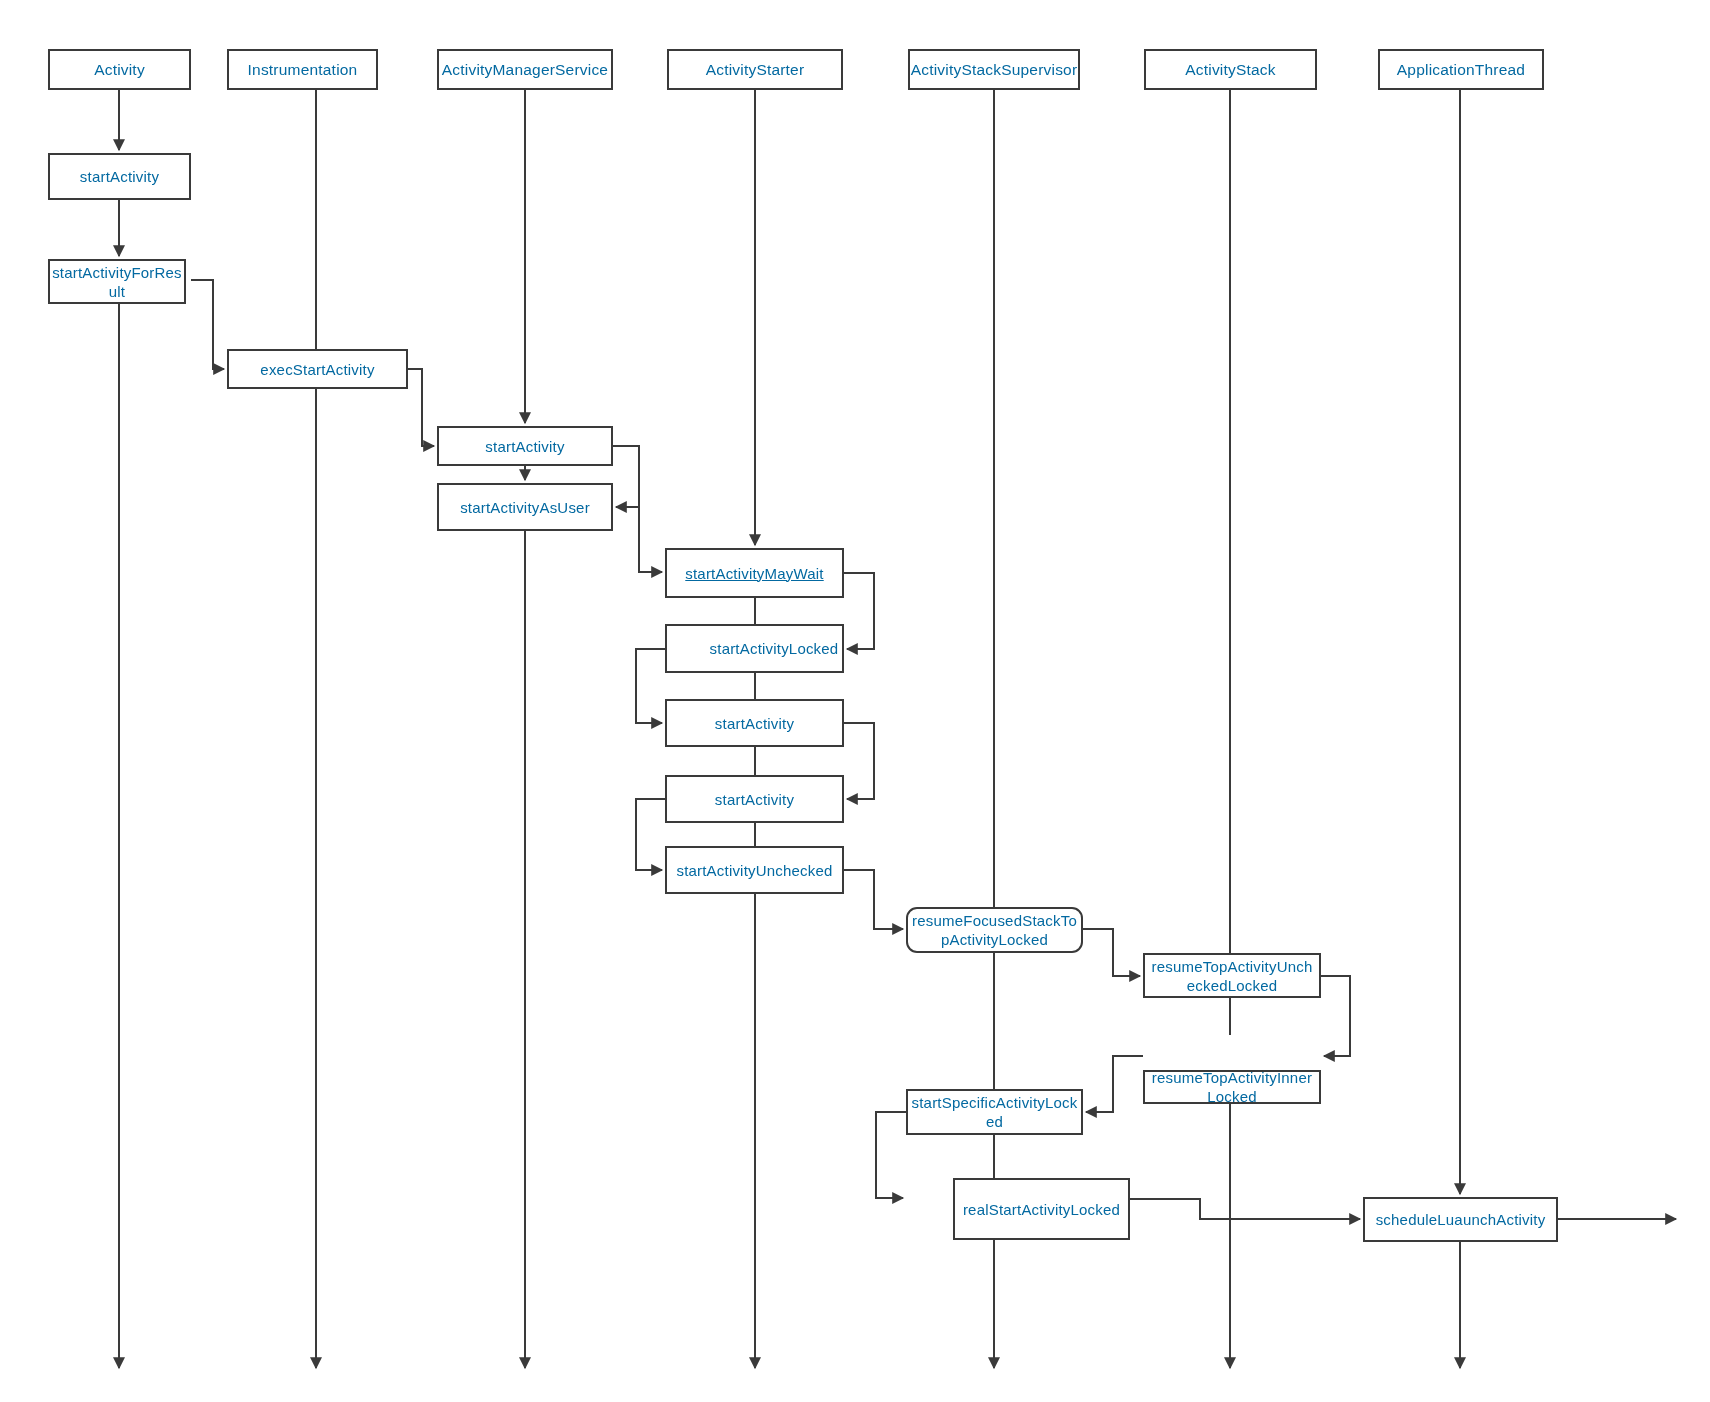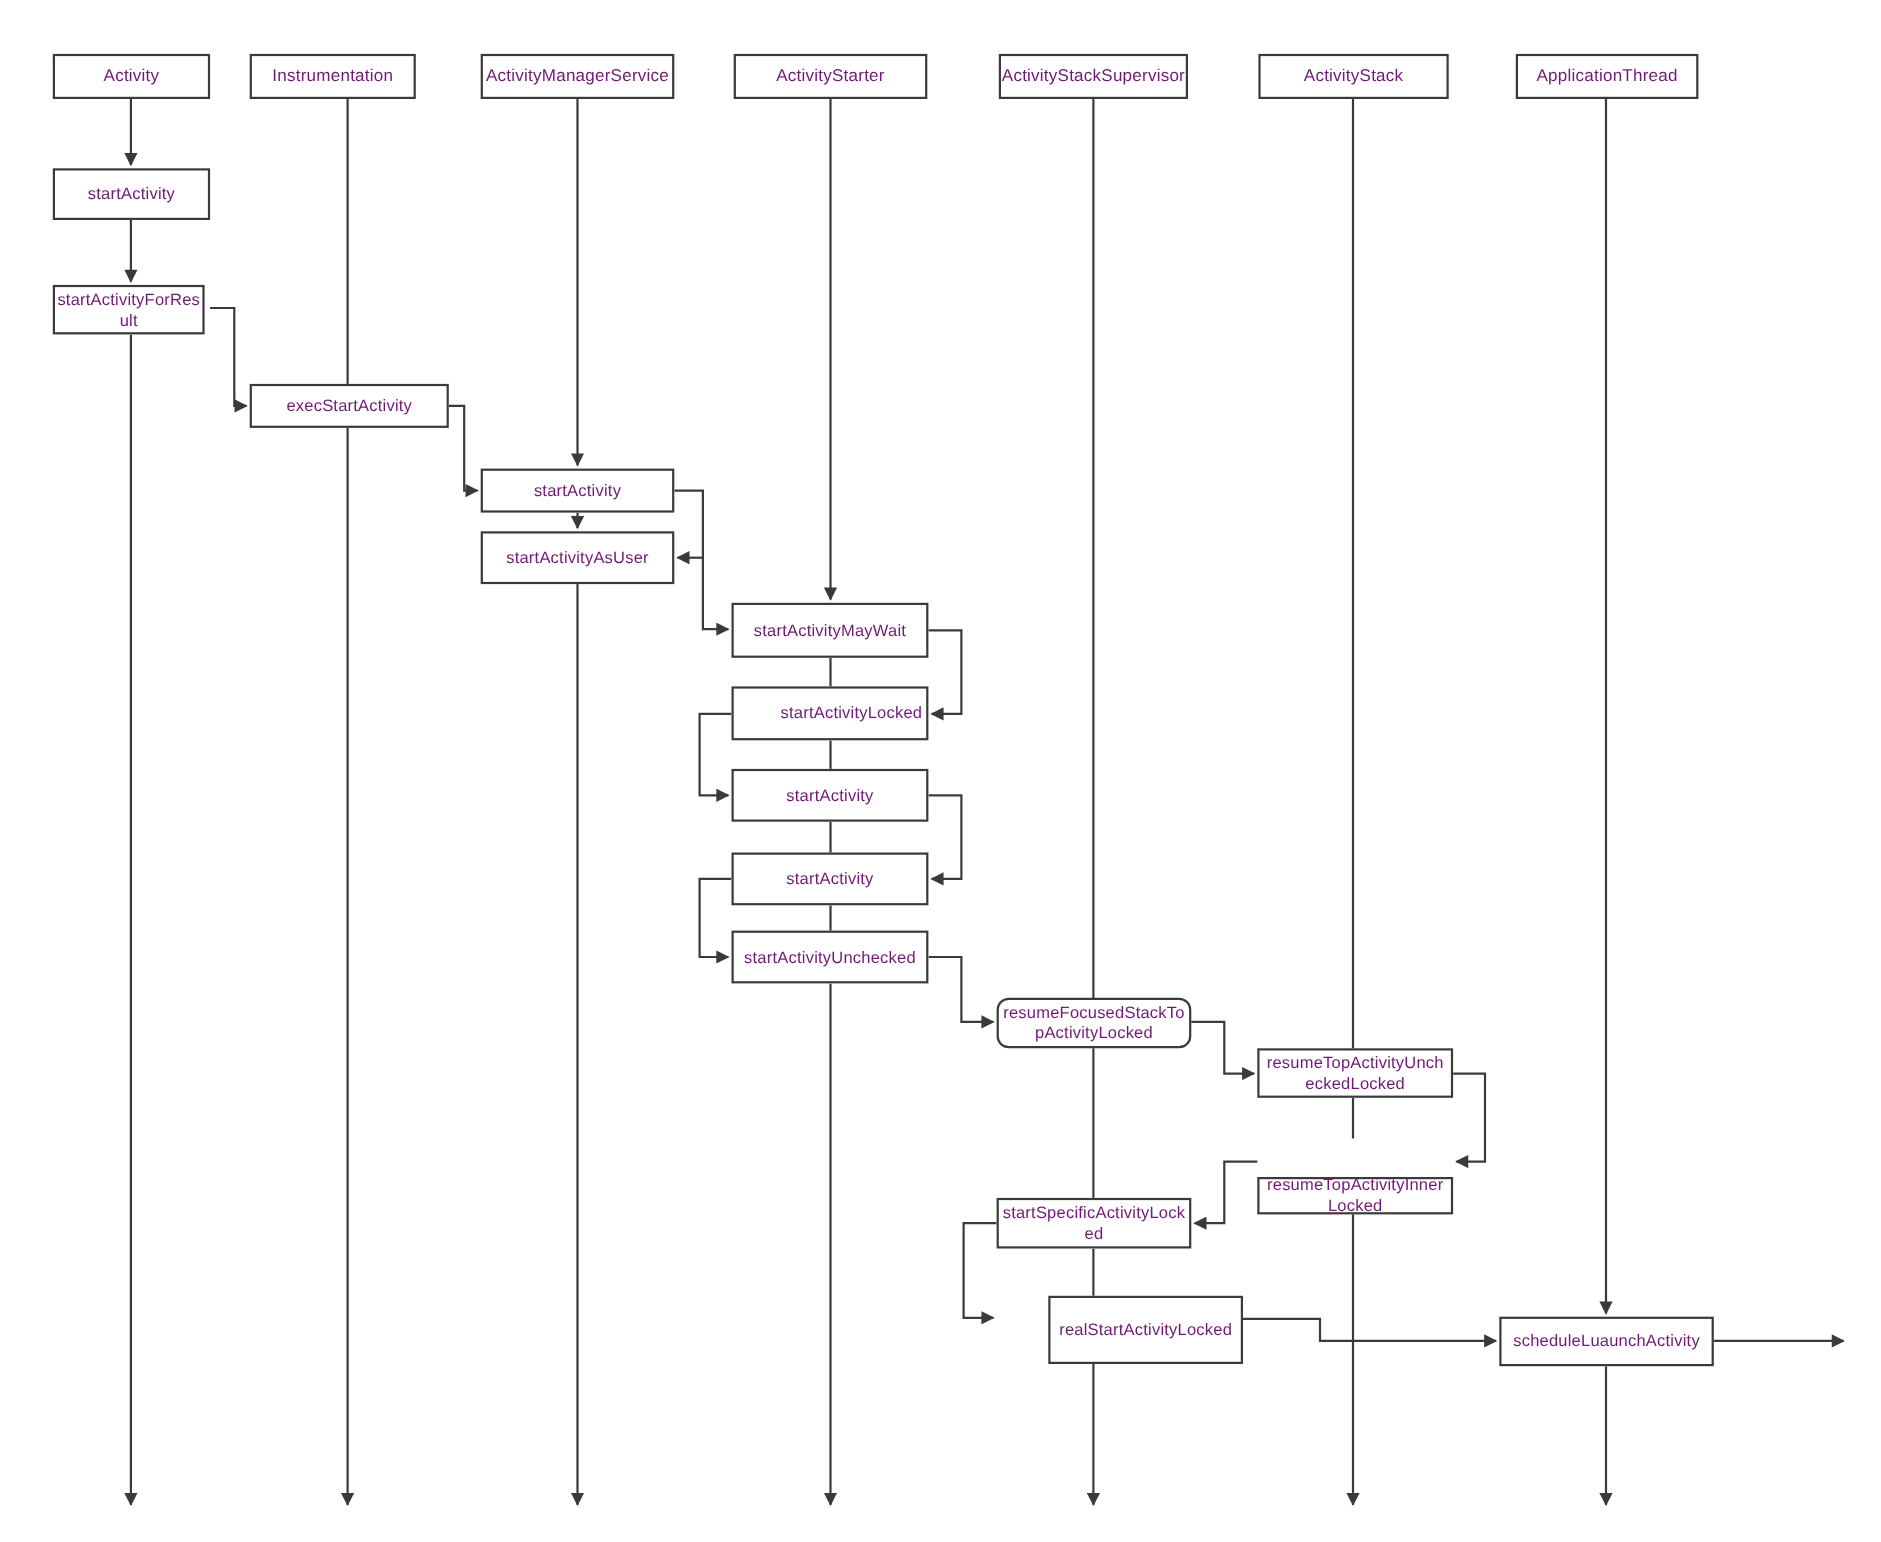--- a/index.html
+++ b/index.html
@@ -1,21 +1,21 @@
 <!DOCTYPE html>
 <html><head>
 <meta charset="utf-8">
 <style>
   html,body{margin:0;padding:0;background:#ffffff;}
   .stage{
     position:relative;
     width:1710px;height:1402px;
     background:#ffffff;
     font-family:"Liberation Sans", sans-serif;
-    color:#701a75;
+    color:#0369a1;
     overflow:hidden;
   }
   svg.wires{position:absolute;left:0;top:0;}
   .wire{stroke:#3a3a3a;stroke-width:2;fill:none;}
   .node{
     position:absolute;
     box-sizing:border-box;
     border:2px solid #3a3a3a;
     background:#ffffff;
     display:flex;align-items:center;justify-content:center;
@@ -94,21 +94,21 @@
   <div class="node head" style="left:908px;  top:49px; width:172px; height:41px;">ActivityStackSupervisor</div>
   <div class="node head" style="left:1144px; top:49px; width:173px; height:41px;">ActivityStack</div>
   <div class="node head" style="left:1378px; top:49px; width:166px; height:41px;">ApplicationThread</div>
 
   <div class="node" style="left:48px;   top:153px;  width:143px; height:47px;">startActivity</div>
   <div class="node" style="left:48px;   top:259px;  width:138px; height:45px;">startActivityForRes
 ult</div>
   <div class="node" style="left:227px;  top:349px;  width:181px; height:40px;">execStartActivity</div>
   <div class="node" style="left:437px;  top:426px;  width:176px; height:40px;">startActivity</div>
   <div class="node" style="left:437px;  top:483px;  width:176px; height:48px;">startActivityAsUser</div>
-  <div class="node" style="left:665px;  top:548px;  width:179px; height:50px;">startActivityMayWait</div>
+  <div class="node" style="left:665px;  top:548px;  width:179px; height:50px;text-decoration:underline;">startActivityMayWait</div>
   <div class="node" style="left:665px;  top:624px;  width:179px; height:49px;padding-left:39px;">startActivityLocked</div>
   <div class="node" style="left:665px;  top:699px;  width:179px; height:48px;">startActivity</div>
   <div class="node" style="left:665px;  top:775px;  width:179px; height:48px;">startActivity</div>
   <div class="node" style="left:665px;  top:846px;  width:179px; height:48px;">startActivityUnchecked</div>
   <div class="node" style="left:906px;  top:907px;  width:177px; height:46px;border-radius:11px;">resumeFocusedStackTo
 pActivityLocked</div>
   <div class="node" style="left:1143px; top:953px;  width:178px; height:45px;">resumeTopActivityUnch
 eckedLocked</div>
   <div class="node" style="left:1143px; top:1033px; width:178px; height:34px;margin-top:37px;">resumeTopActivityInner
 Locked</div>

